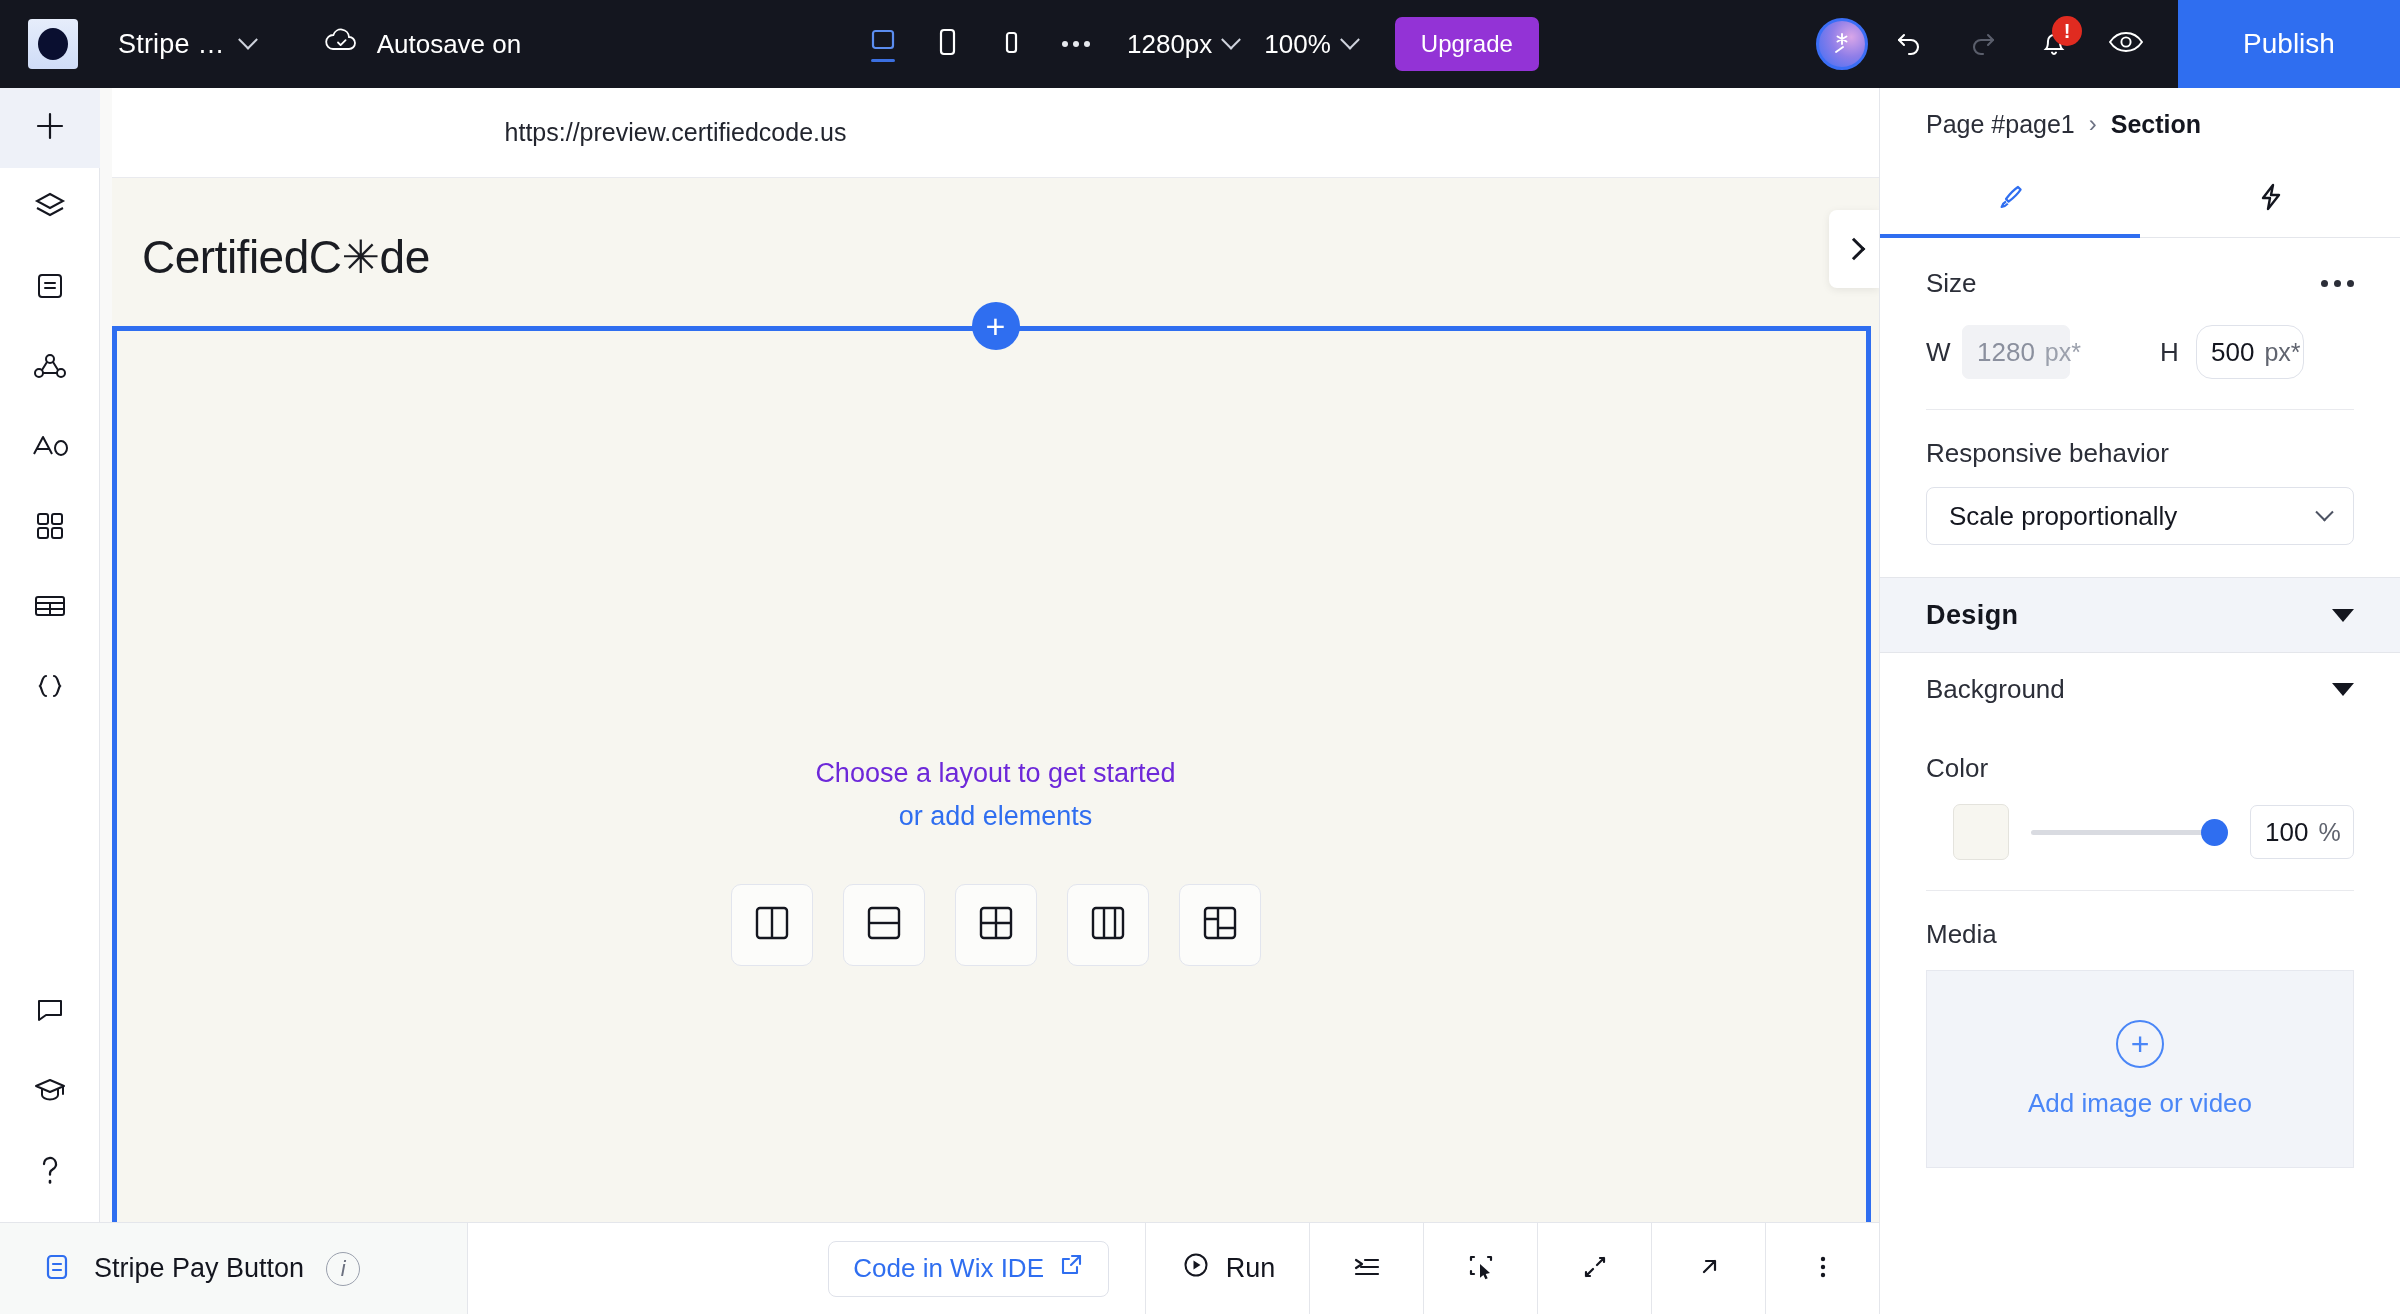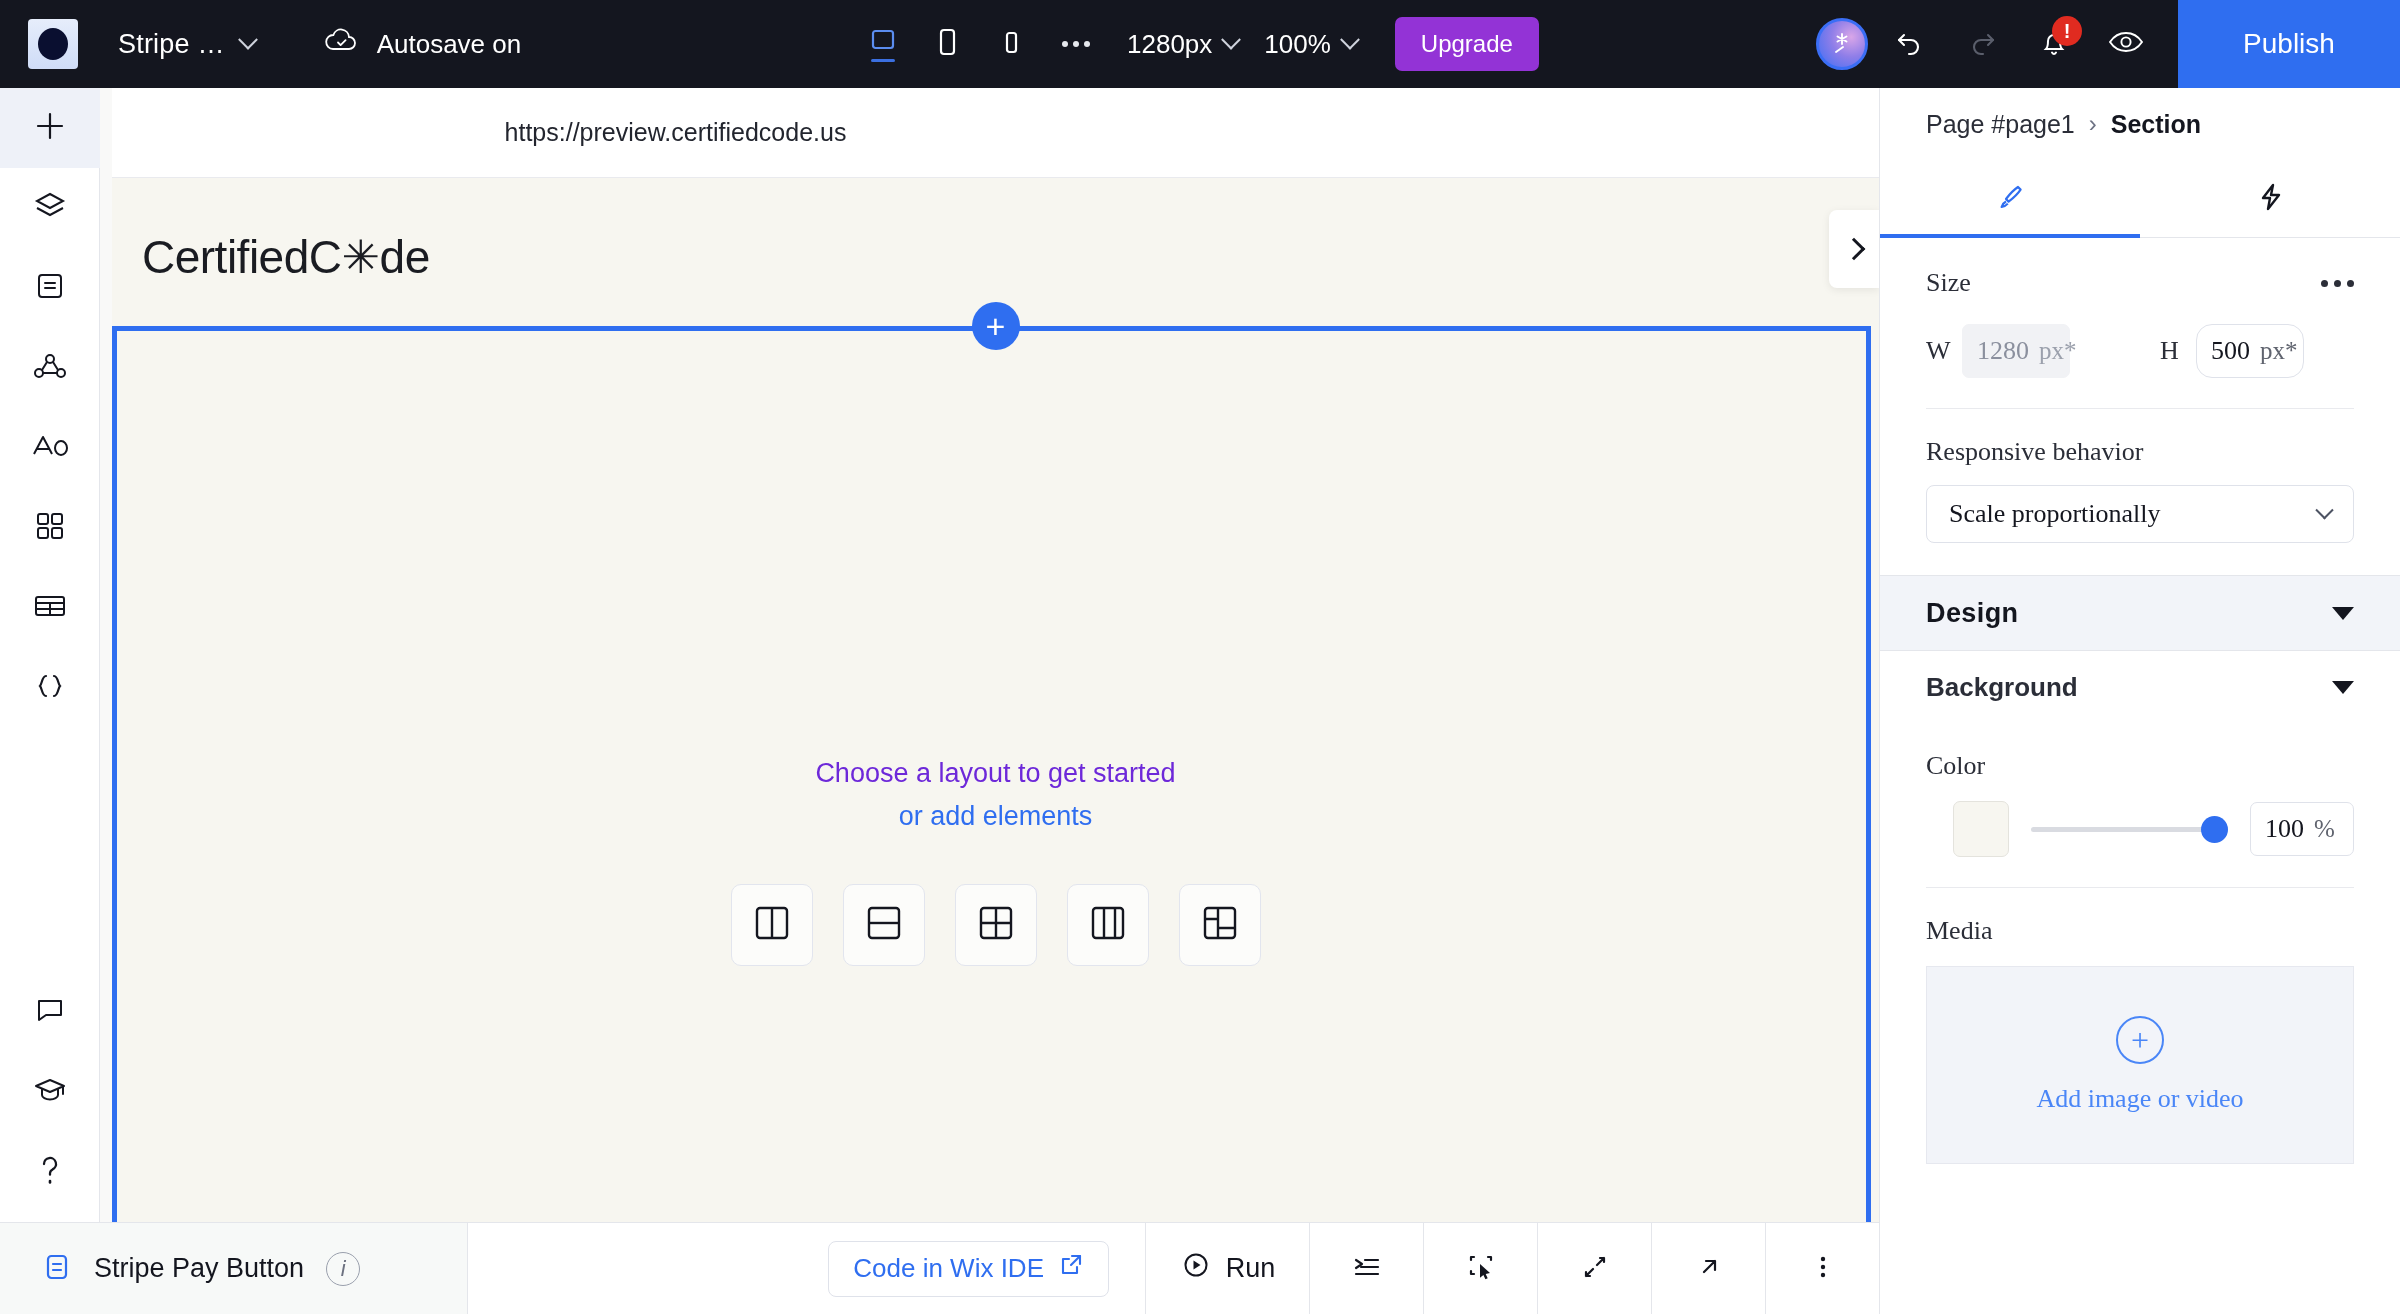--- a/index.html
+++ b/index.html
@@ -116,21 +116,21 @@
   .panel {
     position:absolute; top:88px; right:0; width: 521px; height: 1226px;
     background:#fff; border-left:1px solid #e4e6eb;
   }
   .breadcrumb { height: 72px; display:flex; align-items:center; padding: 0 46px; gap:14px; font-size:25px; color:#2b2e38;}
   .breadcrumb .sep { color:#6d7284; font-size:24px;}
   .breadcrumb .cur { font-weight:bold; color:#14161f;}
   .tabs { display:flex; height: 78px; border-bottom:1px solid #e4e6eb; position:relative;}
   .tab { flex:1; display:flex;align-items:center;justify-content:center; cursor:pointer;}
   .tab.active::after{content:"";position:absolute;left:0;bottom:-1px;width:50%;height:4px;background:#2f6ef0;}
-  .prow { padding: 0 46px; font-family: Liberation Serif, serif; }
+  .prow { padding: 0 46px; }
   .size-head { display:flex; align-items:center; justify-content:space-between; margin-top: 30px;}
   .size-head .lbl { font-size:26px; color:#2b2e38;}
   .dots-h { display:flex; gap:6px; cursor:pointer;}
   .dots-h i { width:7px;height:7px;border-radius:50%;background:#2b2e38;display:block;}
   .size-row { display:flex; align-items:center; margin-top: 26px; gap: 0;}
   .dim-lbl { font-size:26px;color:#2b2e38; width:36px;}
   .inp {
     border:1px solid #dfe2ea; border-radius:7px; height:54px; display:flex;align-items:center;
     padding: 0 14px; gap:10px; font-size:26px; background:#fff; color:#14161f;
   }
@@ -147,21 +147,21 @@
     display:flex;align-items:center;justify-content:space-between; padding: 0 22px;
     font-size:26px; color:#14161f; cursor:pointer;
   }
   .chev-d { width:13px;height:13px;border-right:2.6px solid #4d5363;border-bottom:2.6px solid #4d5363;transform:rotate(45deg) translate(-3px,-3px);}
   .sec-head {
     margin-top: 32px; height: 76px; background:#f2f4f9; border-top:1px solid #e4e6eb; border-bottom:1px solid #e4e6eb;
     display:flex;align-items:center;justify-content:space-between; padding: 0 46px; cursor:pointer;
   }
   .sec-head .t { font-size:27px; font-weight:bold; color:#14161f; letter-spacing:.4px;}
   .tri-d { width:0;height:0;border-left:11px solid transparent;border-right:11px solid transparent;border-top:13px solid #14161f;}
-  .grp-head { display:flex;align-items:center;justify-content:space-between; padding: 0 46px; height: 72px; cursor:pointer;font-weight:bold;}
+  .grp-head { display:flex;align-items:center;justify-content:space-between; padding: 0 46px; height: 72px; cursor:pointer;}
   .grp-head .t { font-size:26px; color:#2b2e38;}
   .color-row { display:flex; align-items:center; gap: 22px; margin-top: 20px; padding-left: 27px;}
   .swatch { width:56px;height:56px;border:1px solid #e4e3dd;border-radius:7px;background:#f7f6f0; cursor:pointer;}
   .slider { flex:1; position:relative; height: 20px; display:flex;align-items:center; cursor:pointer;}
   .slider .track { width:100%;height:5px;background:#d9dbe1;border-radius:3px;}
   .slider .knob { position:absolute; right: 0px; width:27px;height:27px;border-radius:50%;background:#2f6ef0;}
   .pct-inp { width: 104px; }
   .media-box {
     margin-top: 20px; height: 198px; background:#f2f4f9; border:1px solid #e6e8ef;
     display:flex; flex-direction:column; align-items:center; justify-content:center; gap: 20px; cursor:pointer;

